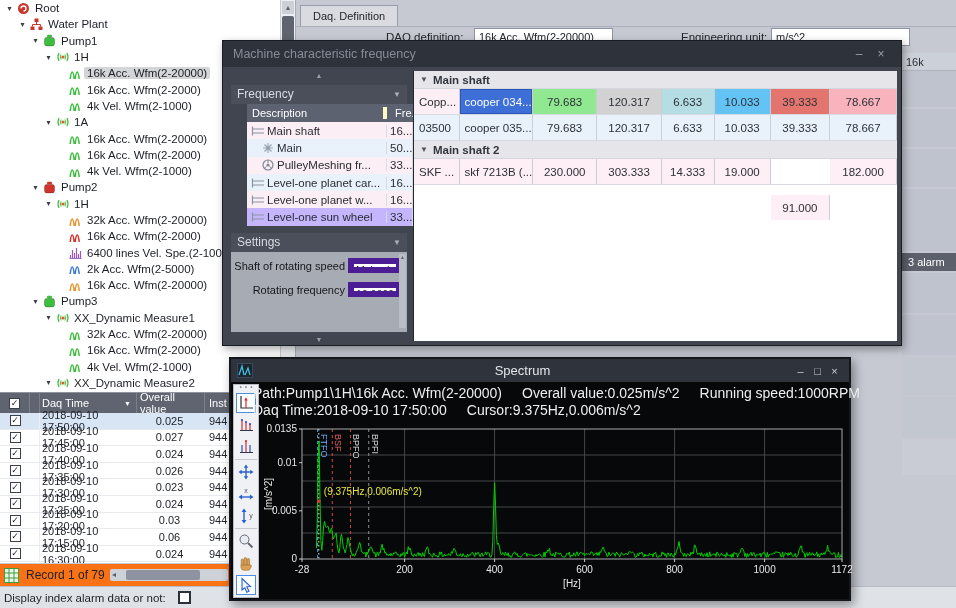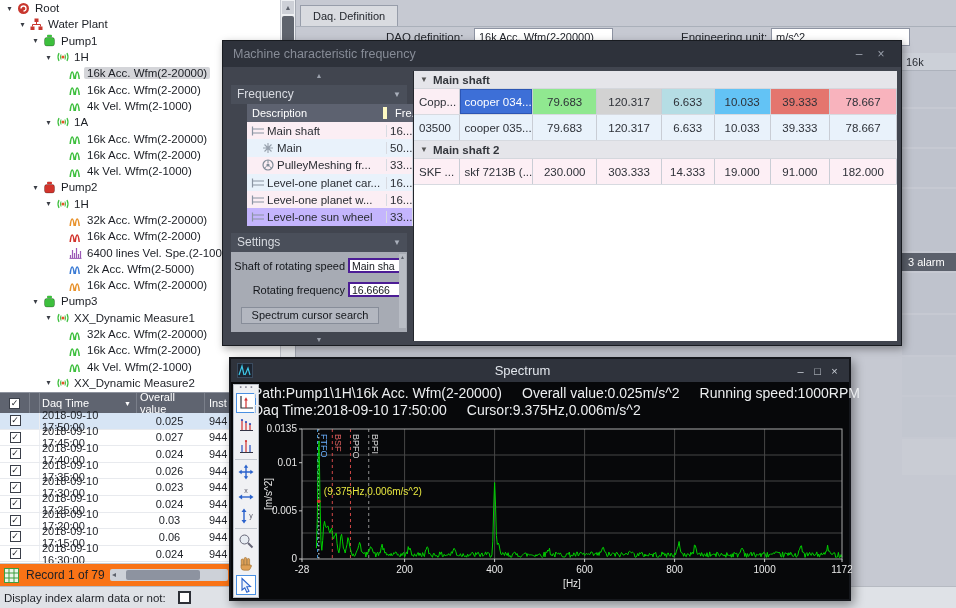--- a/index.html
+++ b/index.html
@@ -57,21 +57,21 @@
 #freq-list .fl-head{display:flex;height:18px;background:#5d6270;color:#fff;font-size:11px;align-items:center}
 .fl-row{display:flex;height:17.3px;align-items:center;font-size:11.5px;color:#2a2d33}
 .fl-row .fic{width:18px;flex:none;display:flex;justify-content:center}
 .fl-row .flab{flex:1;overflow:hidden;white-space:nowrap}
 .fl-row .fval{width:37px;flex:none;border-left:1px solid #d8dbe2;padding-left:3px}
 #fl-scroll{position:absolute;right:0;top:18px;width:11px;height:104px;background:#d6d9e0}
 #fl-scroll .fthumb{position:absolute;left:1px;top:26px;width:9px;height:30px;background:#5a5f6a;border-radius:1px}
 #fl-scroll .fa{position:absolute;left:0;width:11px;font-size:6px;color:#5d626c;text-align:center}
 #settings-body{position:absolute;left:8px;top:211px;width:176px;height:80px;background:#a7abb4;font-size:11px;color:#14171c}
 #settings-body .slab{position:absolute;width:112px;text-align:right}
-#settings-body .sfield{position:absolute;left:117px;width:54px;height:15px;background:#fff;border:2px solid #4c1d95;font-size:10.5px;line-height:13px;padding:0 2px;overflow:hidden;white-space:nowrap}
+#settings-body .sfield{position:absolute;left:117px;width:54px;height:15px;background:#fff;border:6px solid #4c1d95;font-size:10.5px;line-height:13px;padding:0 2px;overflow:hidden;white-space:nowrap}
 #btn-cursor-search{position:absolute;left:10px;top:55px;width:138px;height:17px;background:#b3b7c0;border:1px solid #878d99;font-size:11px;line-height:15px;text-align:center;color:#14171c;cursor:pointer}
 #set-scroll{position:absolute;right:1px;top:2px;width:7px;height:74px;background:#b9bdc5;font-size:5px;color:#5d626c;text-align:center}
 
 #bear{position:absolute;left:190px;top:30px;width:484px;height:270px;background:#fff;border-left:1px solid #23262c}
 .b-head{display:flex;height:22px;background:#4a4f5b;color:#f2f4f7;font-size:11px;align-items:stretch}
 .b-head .bc{border-right:1px solid #6a7080;display:flex;align-items:center;justify-content:center}
 .b-group{height:18px;background:#e5e5ea;color:#33363c;font-size:11.5px;font-weight:bold;display:flex;align-items:center;padding-left:6px;border-bottom:1px solid #d4d7dd}
 .b-group .gt{font-size:8px;margin-right:5px;font-weight:normal;color:#555}
 .b-row{display:flex;height:26px;font-size:11.5px;color:#2e3138;border-bottom:1px solid #d7dae0}
 .b-cell{display:flex;align-items:center;justify-content:center;border-right:1px solid #c9cdd5;height:100%;overflow:hidden;white-space:nowrap}
@@ -570,21 +570,20 @@
       </div>
     </div>
 
     <div class="lp-header" style="top:192px"><span class="dd">▼</span><span>Settings</span></div>
 
     <div id="settings-body">
       <span class="slab" style="left:2px;top:8px">Shaft of rotating speed</span>
       <span class="sfield" style="top:6px">Main sha</span>
       <span class="slab" style="left:2px;top:32px">Rotating frequency</span>
       <span class="sfield" style="top:30px">16.6666</span>
-      <div id="btn-cursor-search">Spectrum cursor search</div>
       <div id="set-scroll">▲</div>
     </div>
 
     <div class="scroll-hint" style="top:295px">▼</div>
 
     <div id="bear">
       <div id="bear-body">
           <div class="b-group">
             <span class="gt">▼</span>
             <span>Main shaft</span>
@@ -613,21 +612,21 @@
             <span class="gt">▼</span>
             <span>Main shaft 2</span>
           </div>
           <div class="b-row">
             <span class="b-cell lft" style="width: 54px; background: rgb(253, 239, 245);">SKF ...</span>
             <span class="b-cell lft" style="width: 88px; background: rgb(253, 239, 245);">skf 7213B (...</span>
             <span class="b-cell" style="width: 78px; background: rgb(253, 239, 245);">230.000</span>
             <span class="b-cell" style="width: 78px; background: rgb(253, 239, 245);">303.333</span>
             <span class="b-cell" style="width: 64px; background: rgb(253, 239, 245);">14.333</span>
             <span class="b-cell" style="width: 68px; background: rgb(253, 239, 245);">19.000</span>
-            <span class="b-cell" style="width: 72px; background: rgb(253, 239, 245);">91.000</span>
+            <span class="b-cell" style="width: 72px; background: rgb(253, 239, 245); margin-top: 36px;">91.000</span>
             <span class="b-cell" style="width: 81px; background: rgb(253, 239, 245);">182.000</span>
           </div>
         </div>
     </div>
   </div>
 
   <div class="abs" id="spec-win">
     <div id="sw-title">
       <svg width="16" height="15">
           <rect x="0.5" y="0.5" width="15" height="14" fill="#1c2430" stroke="#3a4a5e"></rect>

